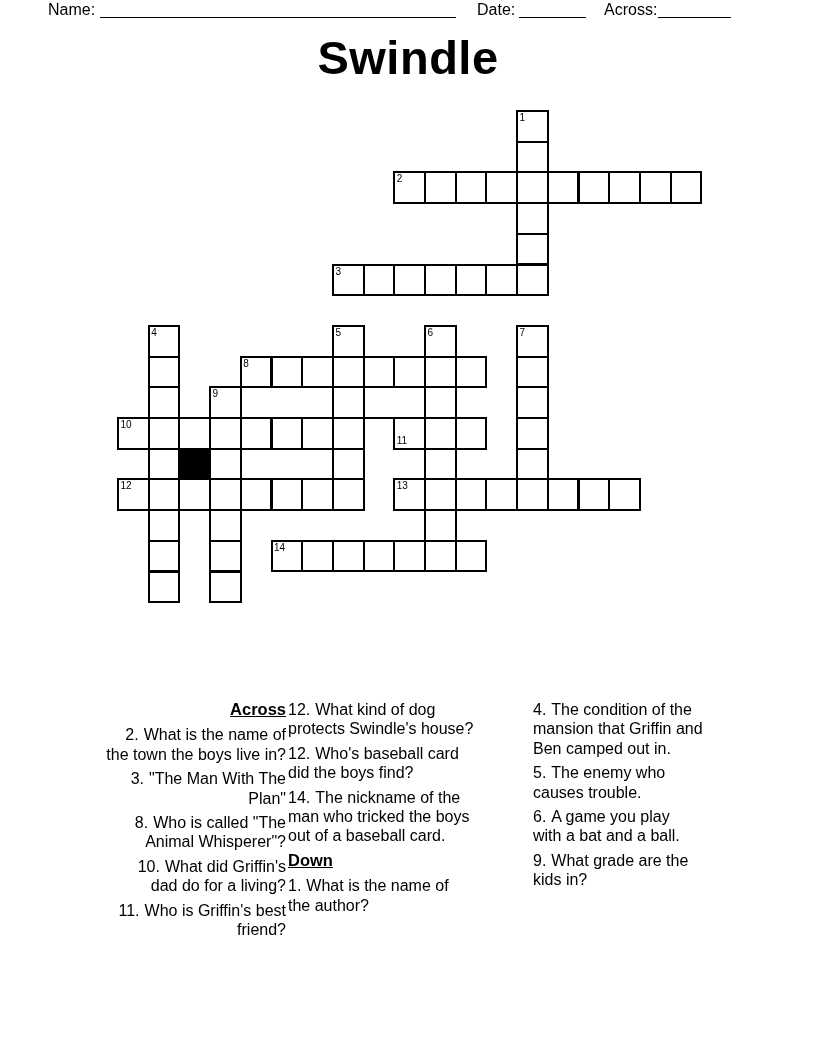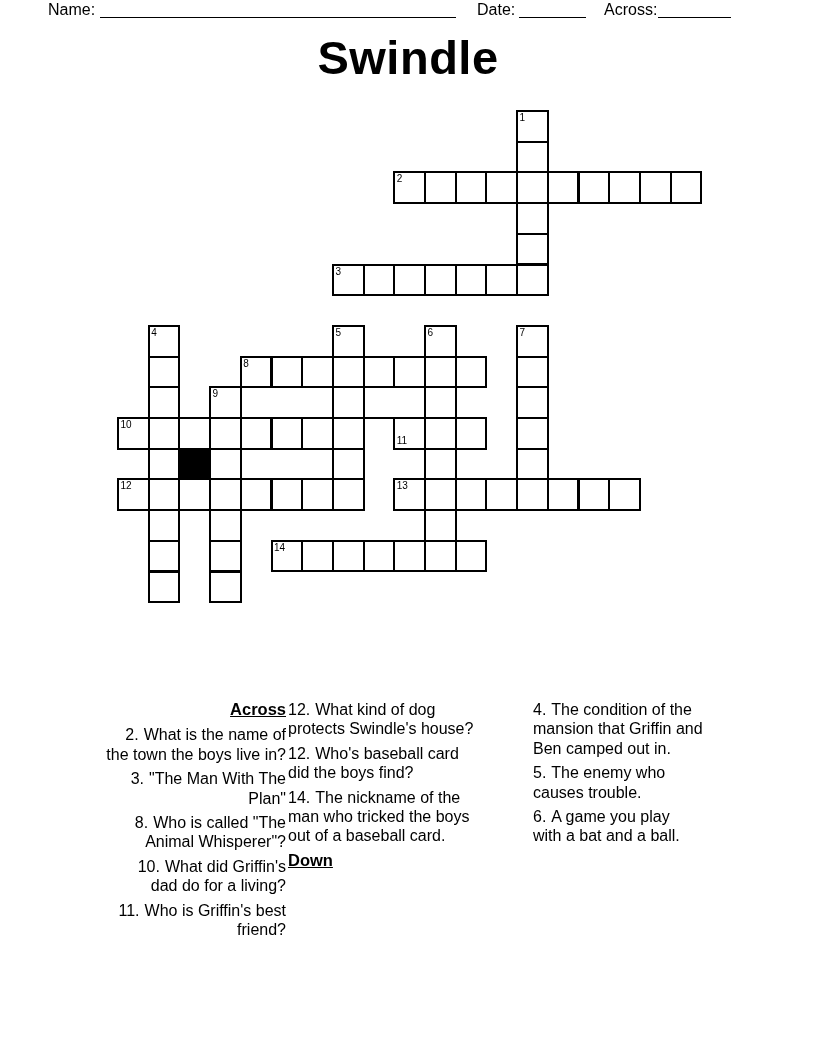--- a/index.html
+++ b/index.html
@@ -165,22 +165,26 @@
   </div>
 <div class="clue-col" style="left:288px; width:242px;">
     <p><span class="clue-num">12.</span><span class="clue-text">What kind of dog
 protects Swindle's house?</span></p>
     <p><span class="clue-num">12.</span><span class="clue-text">Who's baseball card
 did the boys find?</span></p>
     <p><span class="clue-num">14.</span><span class="clue-text">The nickname of the
 man who tricked the boys
 out of a baseball card.</span></p>
     <span class="chead">Down</span>
+    <p><span class="clue-num">1.</span><span class="clue-text">What is the name of
+the author?</span></p>
   </div>
 <div class="clue-col" style="left:533px; width:245px;">
     <p><span class="clue-num">4.</span><span class="clue-text">The condition of the
 mansion that Griffin and
 Ben camped out in.</span></p>
     <p><span class="clue-num">5.</span><span class="clue-text">The enemy who
 causes trouble.</span></p>
     <p><span class="clue-num">6.</span><span class="clue-text">A game you play
 with a bat and a ball.</span></p>
+    <p><span class="clue-num">9.</span><span class="clue-text">What grade are the
+kids in?</span></p>
   </div>
 
 </body></html>

